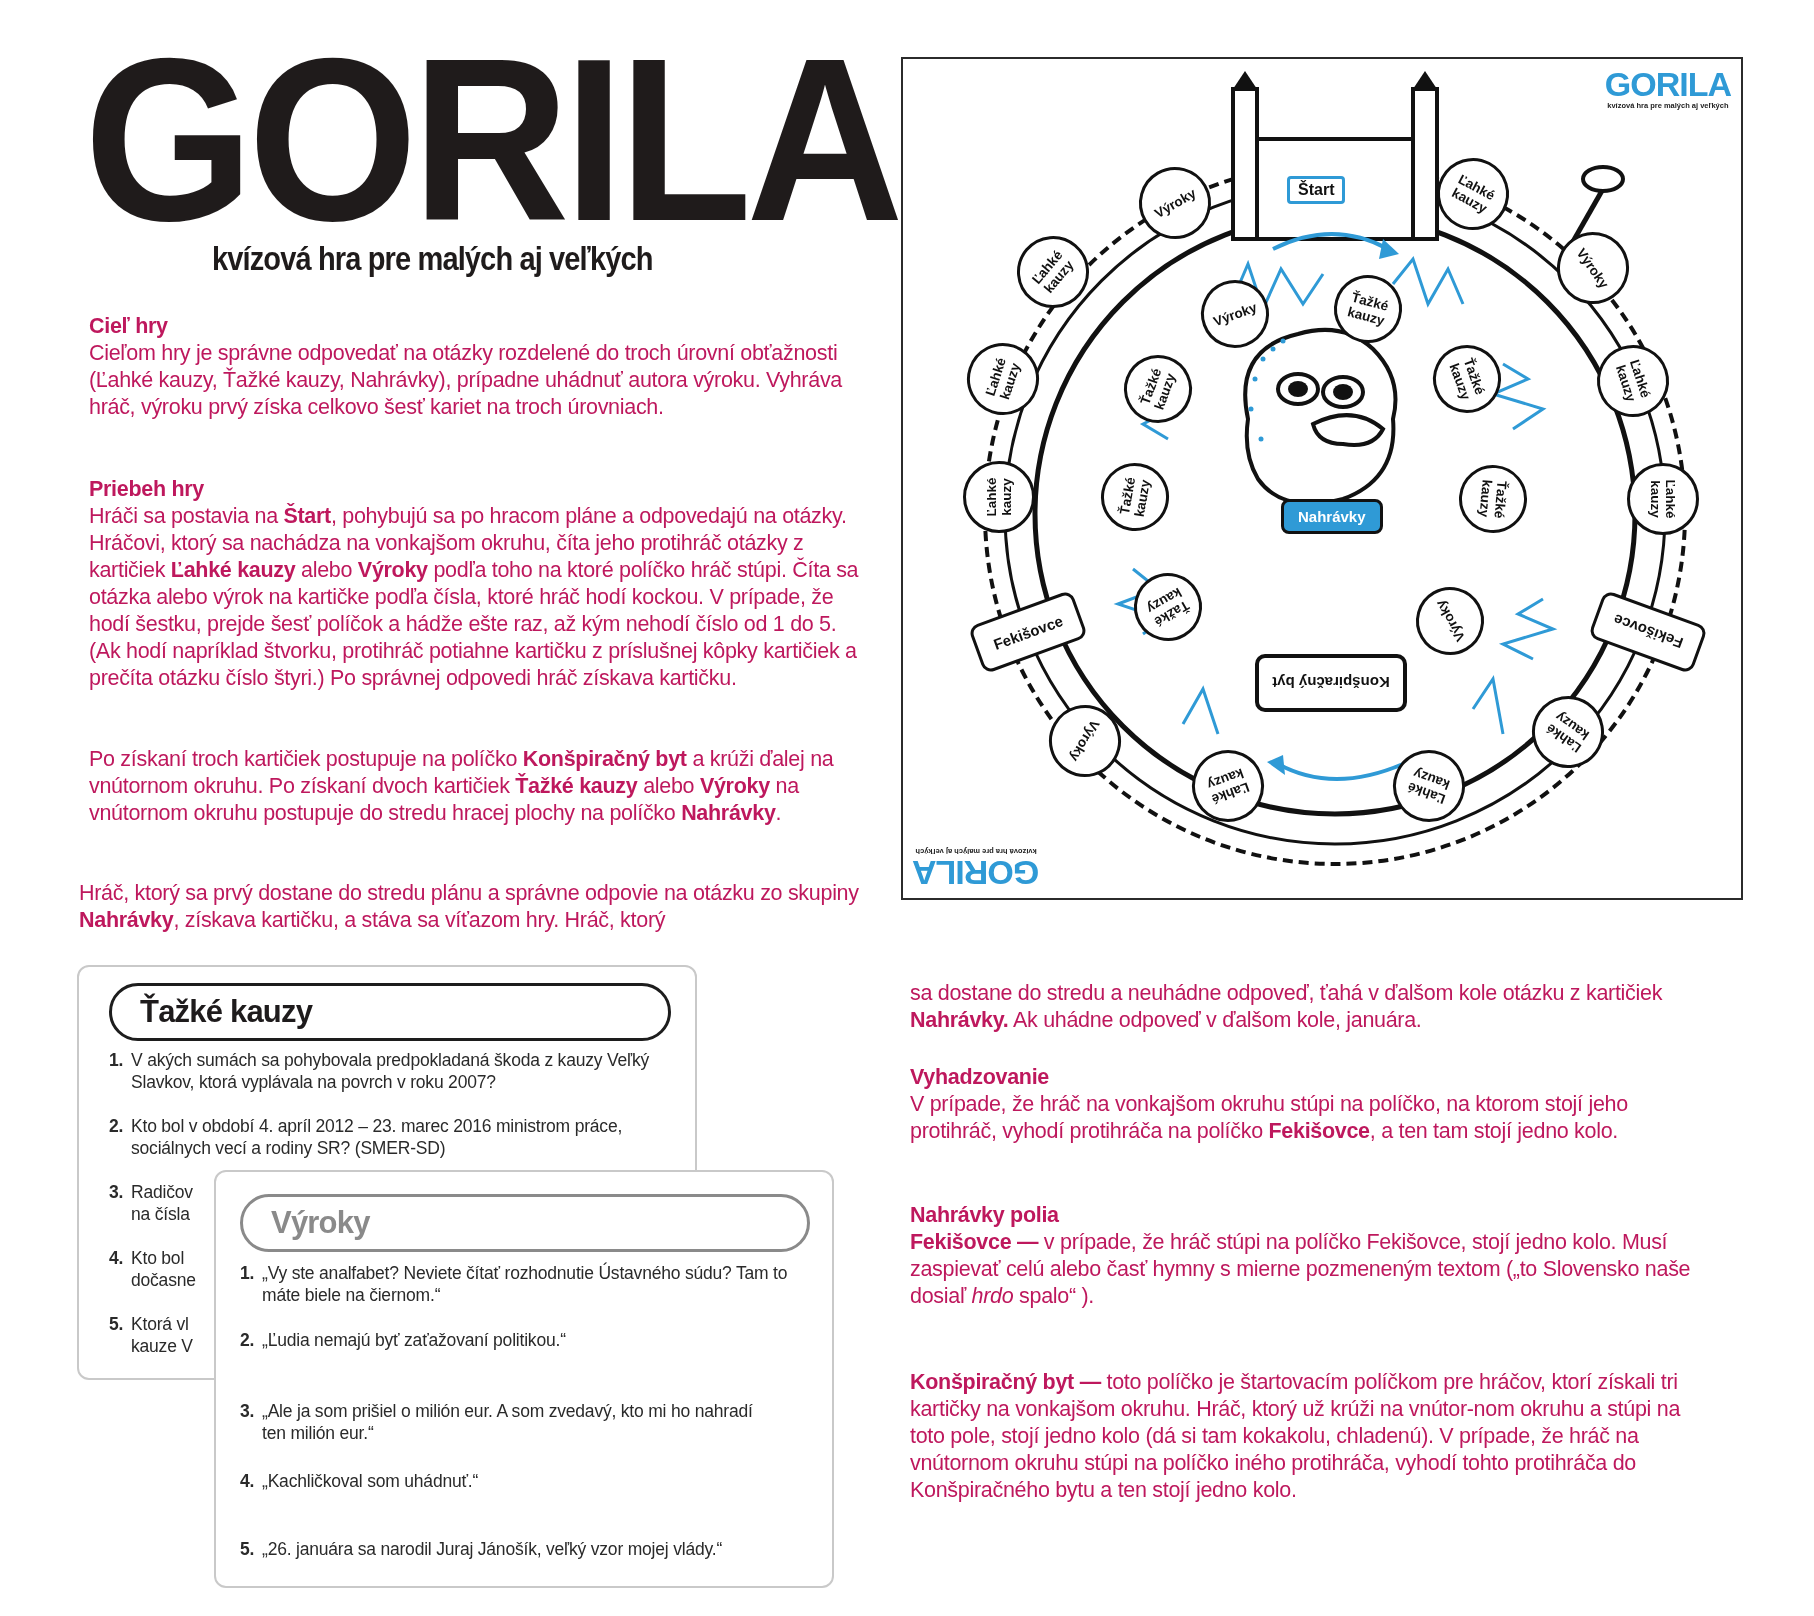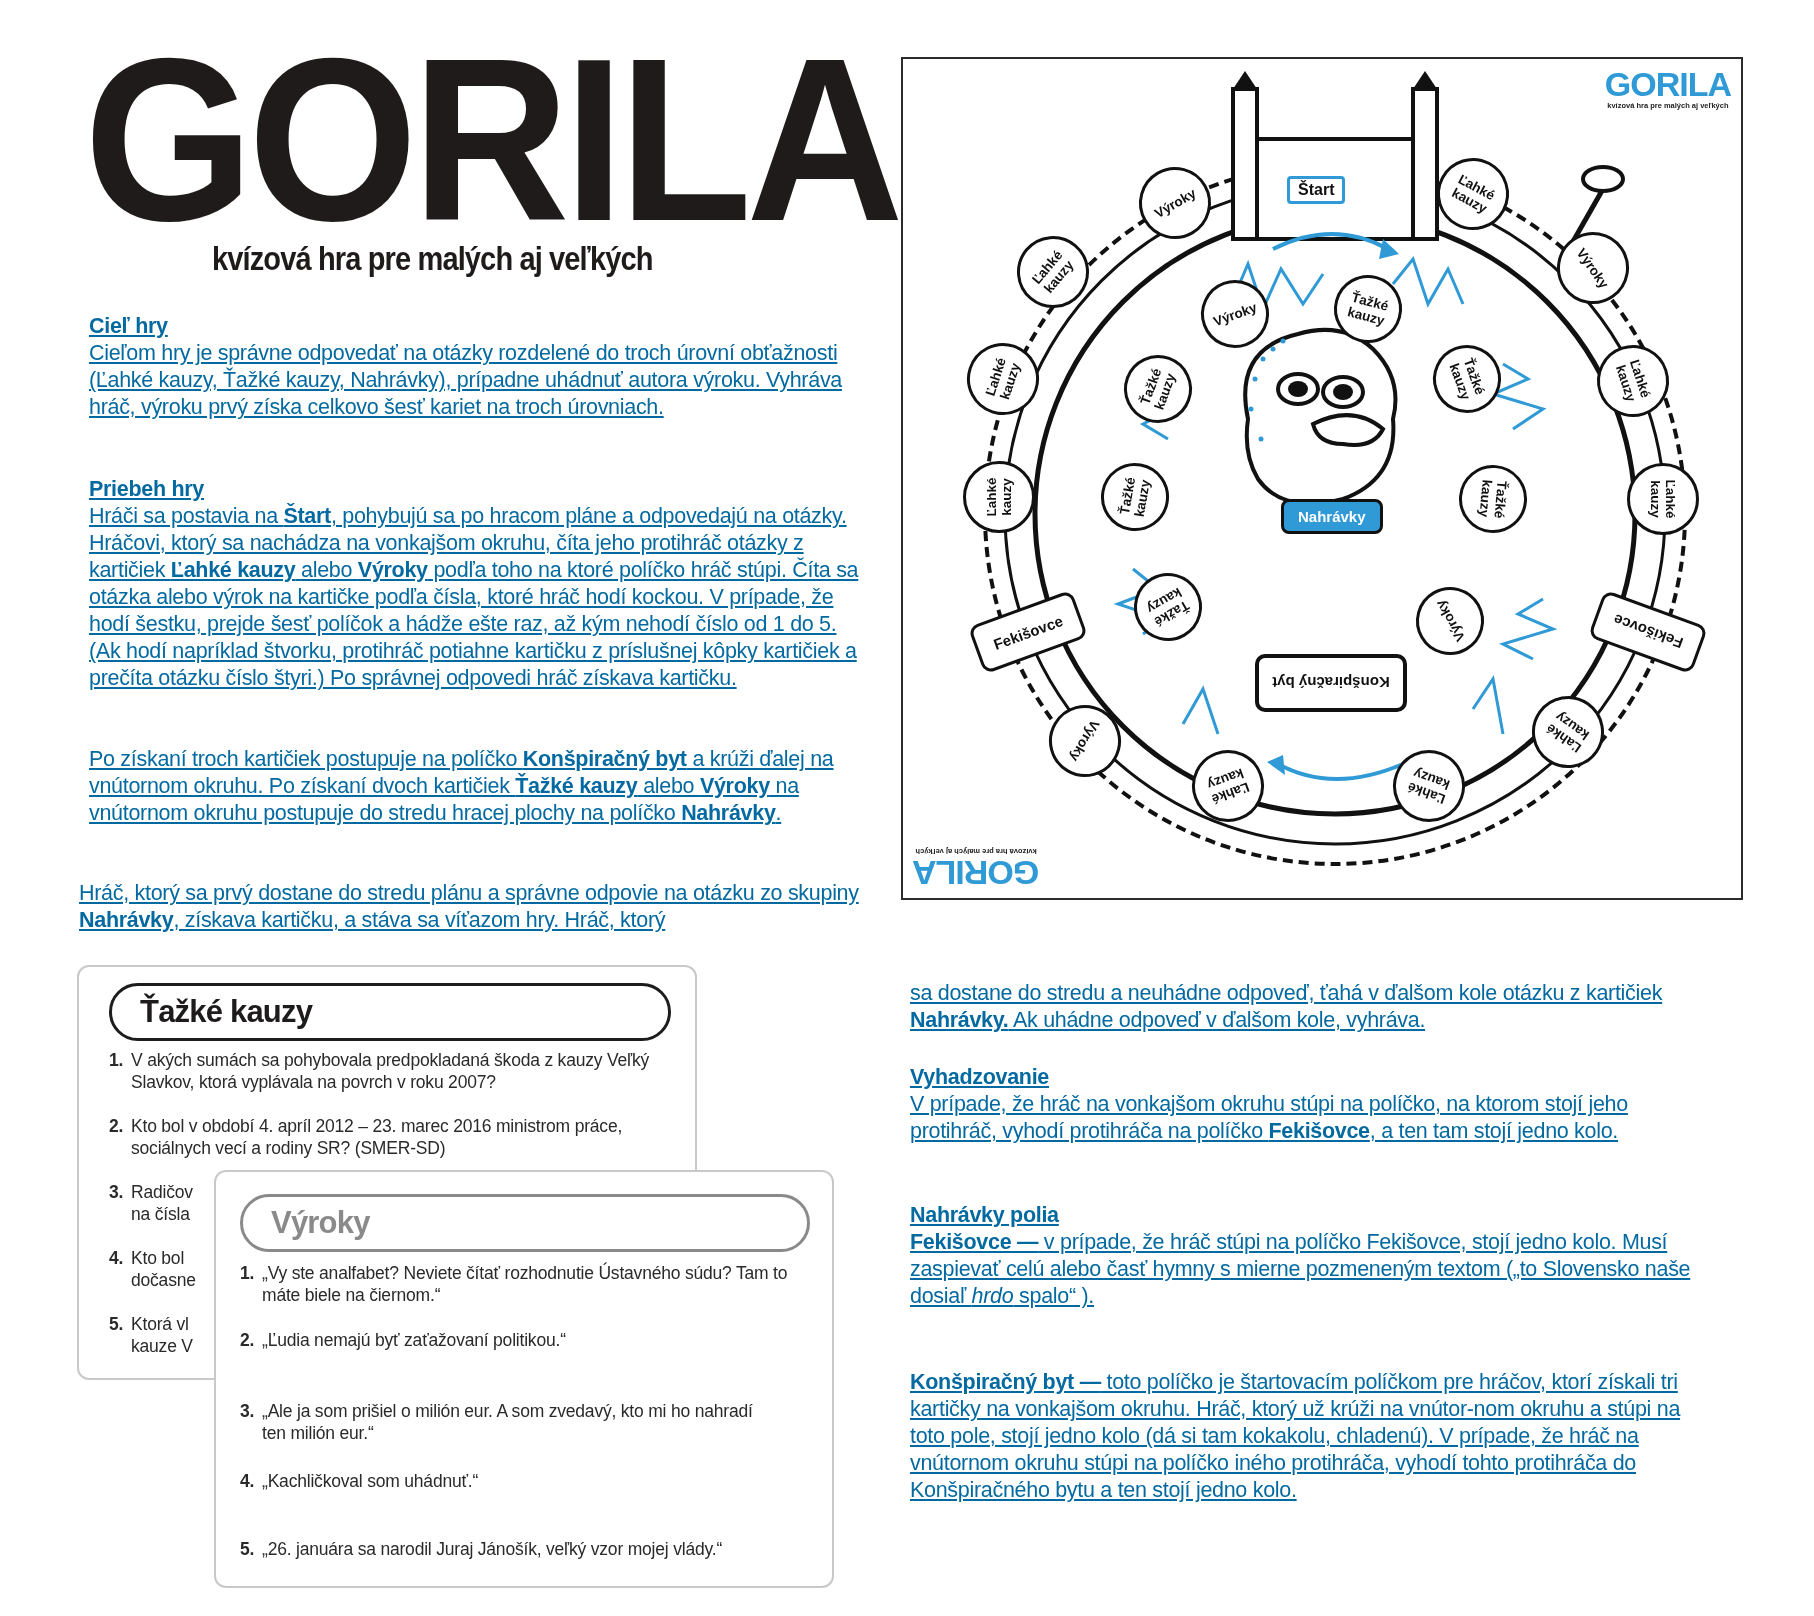--- a/index.html
+++ b/index.html
@@ -15,21 +15,21 @@
   }
   .subtitle {
     position: absolute; left: 212px; top: 240px;
     font-family: "Liberation Sans", sans-serif; font-weight: 700;
     font-size: 33px; letter-spacing: -1px; transform: scaleX(0.88); transform-origin: left top; color: #1f1b1b;
   }
 
   
   .txt {
     font-family: "Liberation Sans", sans-serif; font-size: 21.5px; line-height: 27px;
-    letter-spacing: -0.3px; color: #0369a1; text-decoration: underline;
+    letter-spacing: -0.3px; color: #be185d;
   }
   .txt b { font-weight: 700; }
   .block { position: absolute; }
   .heading { font-weight: 700; display: block; }
 
   
   .card {
     position: absolute; background: #fff; border: 2px solid #c9c9c9; border-radius: 12px;
   }
   .card-title {
@@ -89,21 +89,21 @@
 
 <div class="block txt" style="left:89px; top:746px; width:780px;">
   <span>Po získaní troch kartičiek postupuje na políčko </span><b>Konšpiračný byt</b><span> a krúži ďalej na vnútornom okruhu. Po získaní dvoch kartičiek </span><b>Ťažké kauzy</b><span> alebo </span><b>Výroky</b><span> na vnútornom okruhu postupuje do stredu hracej plochy na políčko </span><b>Nahrávky</b><span>.</span>
 </div>
 
 <div class="block txt" style="left:79px; top:880px; width:780px;">
   <span>Hráč, ktorý sa prvý dostane do stredu plánu a správne odpovie na otázku zo skupiny </span><b>Nahrávky</b><span>, získava kartičku, a stáva sa víťazom hry. Hráč, ktorý</span>
 </div>
 
 <div class="block txt" style="left:910px; top:980px; width:810px;">
-  <span>sa dostane do stredu a neuhádne odpoveď, ťahá v ďalšom kole otázku z kartičiek </span><b>Nahrávky.</b><span> Ak uhádne odpoveď v ďalšom kole, vyhráva.</span>
+  <span>sa dostane do stredu a neuhádne odpoveď, ťahá v ďalšom kole otázku z kartičiek </span><b>Nahrávky.</b><span> Ak uhádne odpoveď v ďalšom kole, januára.</span>
 </div>
 
 <div class="block txt" style="left:910px; top:1064px; width:810px;">
   <span class="heading">Vyhadzovanie</span>
   <span>V prípade, že hráč na vonkajšom okruhu stúpi na políčko, na ktorom stojí jeho protihráč, vyhodí protihráča na políčko </span><b>Fekišovce</b><span>, a ten tam stojí jedno kolo.</span>
 </div>
 
 <div class="block txt" style="left:910px; top:1202px; width:810px;">
   <span class="heading">Nahrávky polia</span>
   <b>Fekišovce —</b><span> v prípade, že hráč stúpi na políčko Fekišovce, stojí jedno kolo. Musí zaspievať celú alebo časť hymny s mierne pozmeneným textom („to Slovensko naše dosiaľ </span><i>hrdo</i><span> spalo“ ).</span>

